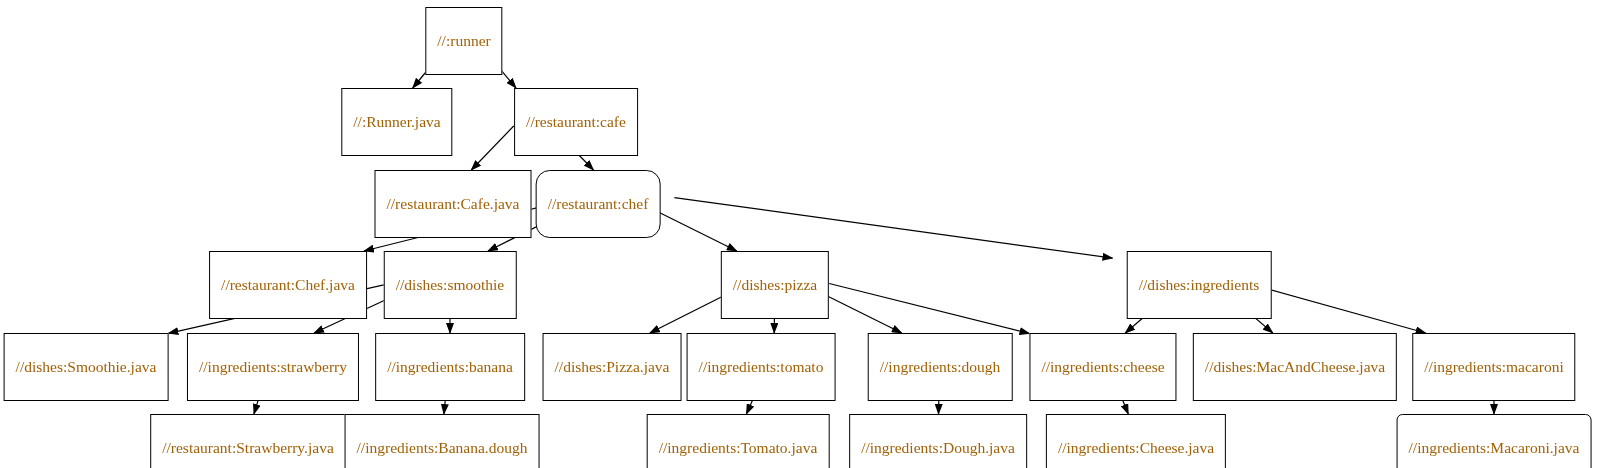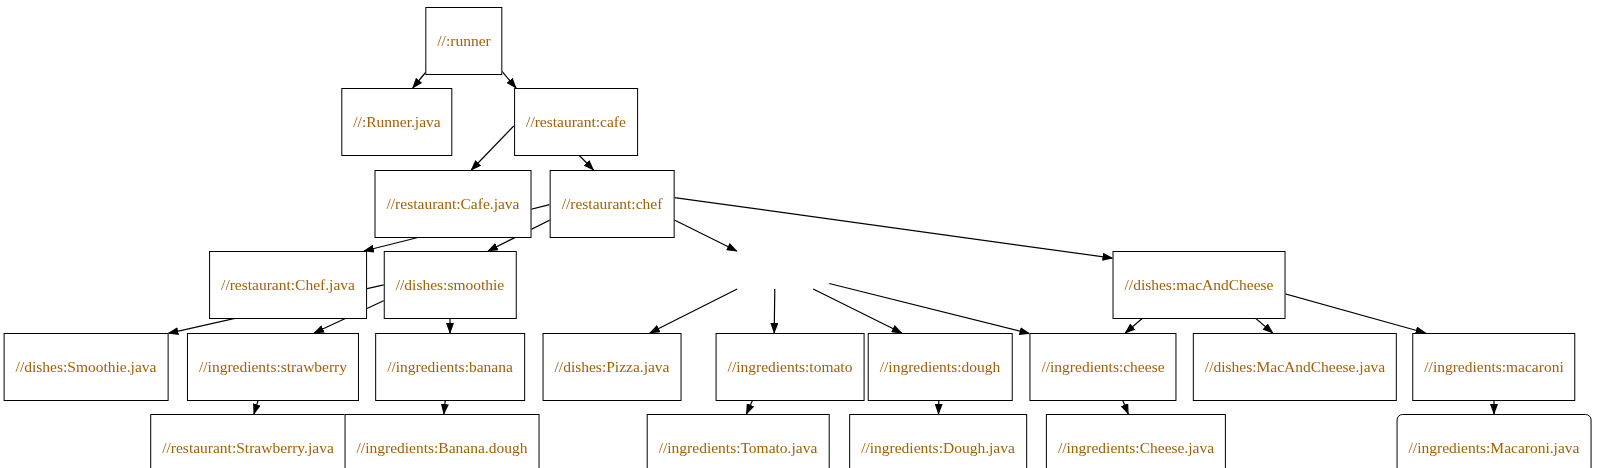--- a/index.html
+++ b/index.html
@@ -73,29 +73,30 @@
         <line x1="939.5" y1="371.0" x2="938.5" y2="414.0" stroke="#000000" stroke-width="1.2" marker-end="url(#arrow)"></line>
         <line x1="1110.7" y1="371.0" x2="1128.3" y2="414.0" stroke="#000000" stroke-width="1.2" marker-end="url(#arrow)"></line>
         <line x1="1494.0" y1="371.0" x2="1494.0" y2="414.0" stroke="#000000" stroke-width="1.2" marker-end="url(#arrow)"></line>
       </g>
   </svg>
 
   <div class="node" style="left:464px;  top:7px;">//:runner</div>
   <div class="node" style="left:397px;  top:88px;">//:Runner.java</div>
   <div class="node" style="left:532px;  top:88px;margin-left:44px;">//restaurant:cafe</div>
   <div class="node" style="left:453px;  top:170px;">//restaurant:Cafe.java</div>
-  <div class="node" style="left:612px;  top:170px;">//restaurant:chef</div>
+  <div class="node" style="left:598px;  top:170px;border-radius:14px;">//restaurant:chef</div>
   <div class="node" style="left:288px;  top:251px;">//restaurant:Chef.java</div>
   <div class="node" style="left:450px;  top:251px;">//dishes:smoothie</div>
-  <div class="node" style="left:1199px; top:251px;">//dishes:macAndCheese</div>
+  <div class="node" style="left:775px;  top:251px;">//dishes:pizza</div>
+  <div class="node" style="left:1199px; top:251px;">//dishes:ingredients</div>
   <div class="node" style="left:86px;   top:333px;">//dishes:Smoothie.java</div>
   <div class="node" style="left:273px;  top:333px;">//ingredients:strawberry</div>
   <div class="node" style="left:612px;  top:333px;">//dishes:Pizza.java</div>
   <div class="node" style="left:450px;  top:333px;">//ingredients:banana</div>
-  <div class="node" style="left:790px;  top:333px;">//ingredients:tomato</div>
+  <div class="node" style="left:761px;  top:333px;">//ingredients:tomato</div>
   <div class="node" style="left:940px;  top:333px;">//ingredients:dough</div>
   <div class="node" style="left:1103px; top:333px;">//ingredients:cheese</div>
   <div class="node" style="left:1295px; top:333px;">//dishes:MacAndCheese.java</div>
   <div class="node" style="left:1494px; top:333px;">//ingredients:macaroni</div>
   <div class="node" style="left:248px;  top:414px;">//restaurant:Strawberry.java</div>
   <div class="node" style="left:442px;  top:414px;">//ingredients:Banana.dough</div>
   <div class="node" style="left:738px;  top:414px;">//ingredients:Tomato.java</div>
   <div class="node" style="left:938px;  top:414px;">//ingredients:Dough.java</div>
   <div class="node" style="left:1136px; top:414px;">//ingredients:Cheese.java</div>
   <div class="node" style="left:1494px; top:414px;border-radius:6px;">//ingredients:Macaroni.java</div>

